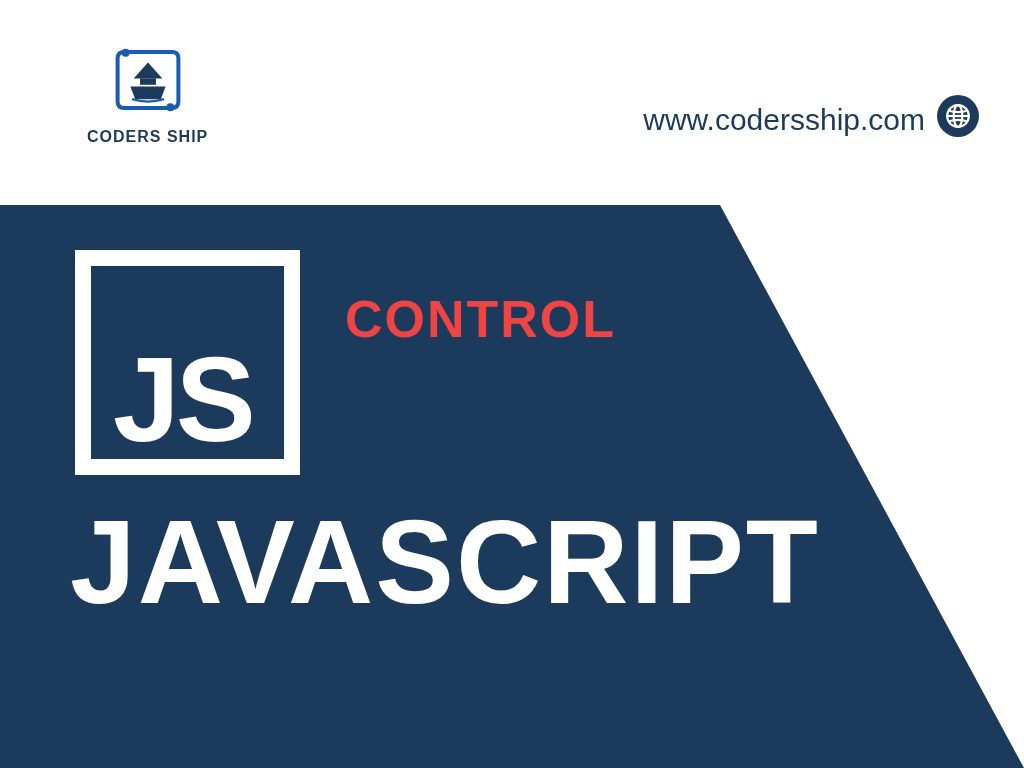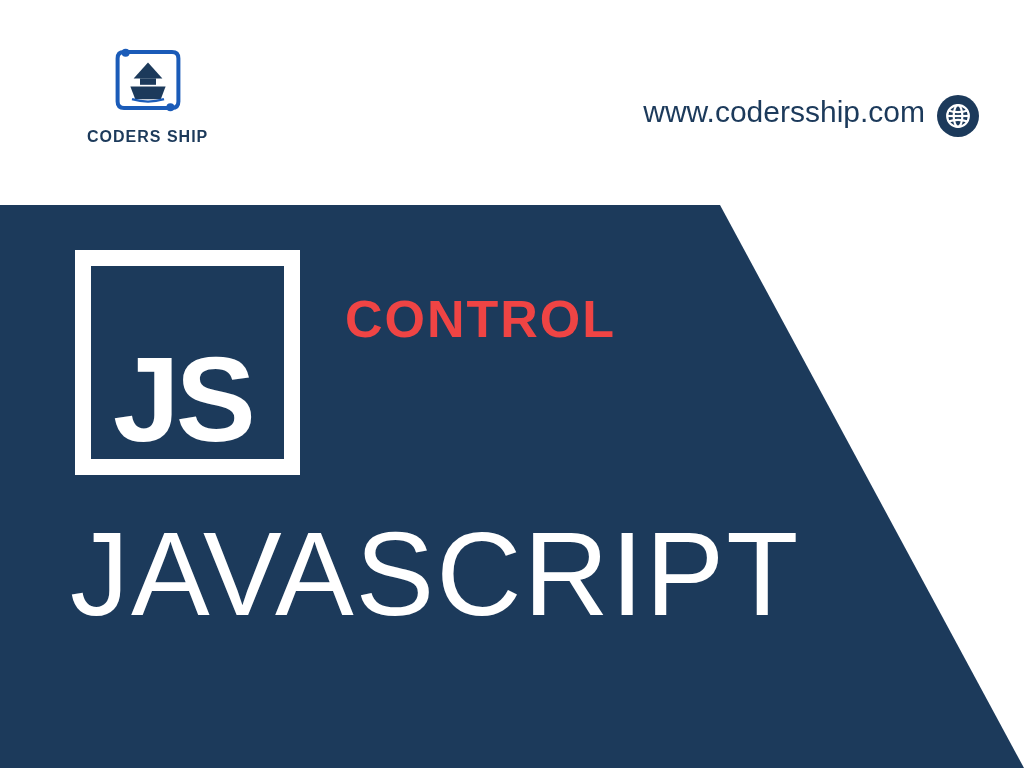--- a/index.html
+++ b/index.html
@@ -31,21 +31,21 @@
     font-size: 16px;
     font-weight: 800;
     letter-spacing: 1px;
     color: #1c3a5b;
   }
   .url-block {
     position: absolute;
     right: 45px;
     top: 95px;
     display: flex;
-    align-items: flex-start;
+    align-items: flex-end;
     gap: 12px;
   }
   .url-text {
     font-size: 30px;
     font-weight: 500;
     color: #1c3a5b;
   }
   .globe-badge {
     width: 42px;
     height: 42px;
@@ -93,24 +93,24 @@
   }
   .topic-line {
     font-size: 52px;
     font-weight: 800;
     letter-spacing: 2px;
     line-height: 1.15;
   }
   .lang-title {
     position: absolute;
     left: 70px;
-    top: 310px;
+    top: 298px;
     color: #ffffff;
     font-size: 118px;
-    font-weight: 400;
+    font-weight: 700;
     letter-spacing: 2px;
     line-height: 1;
   }
 </style>
 </head>
 <body>
 
 <div class="header">
   <div class="logo-block">
     <div class="ship-icon">

